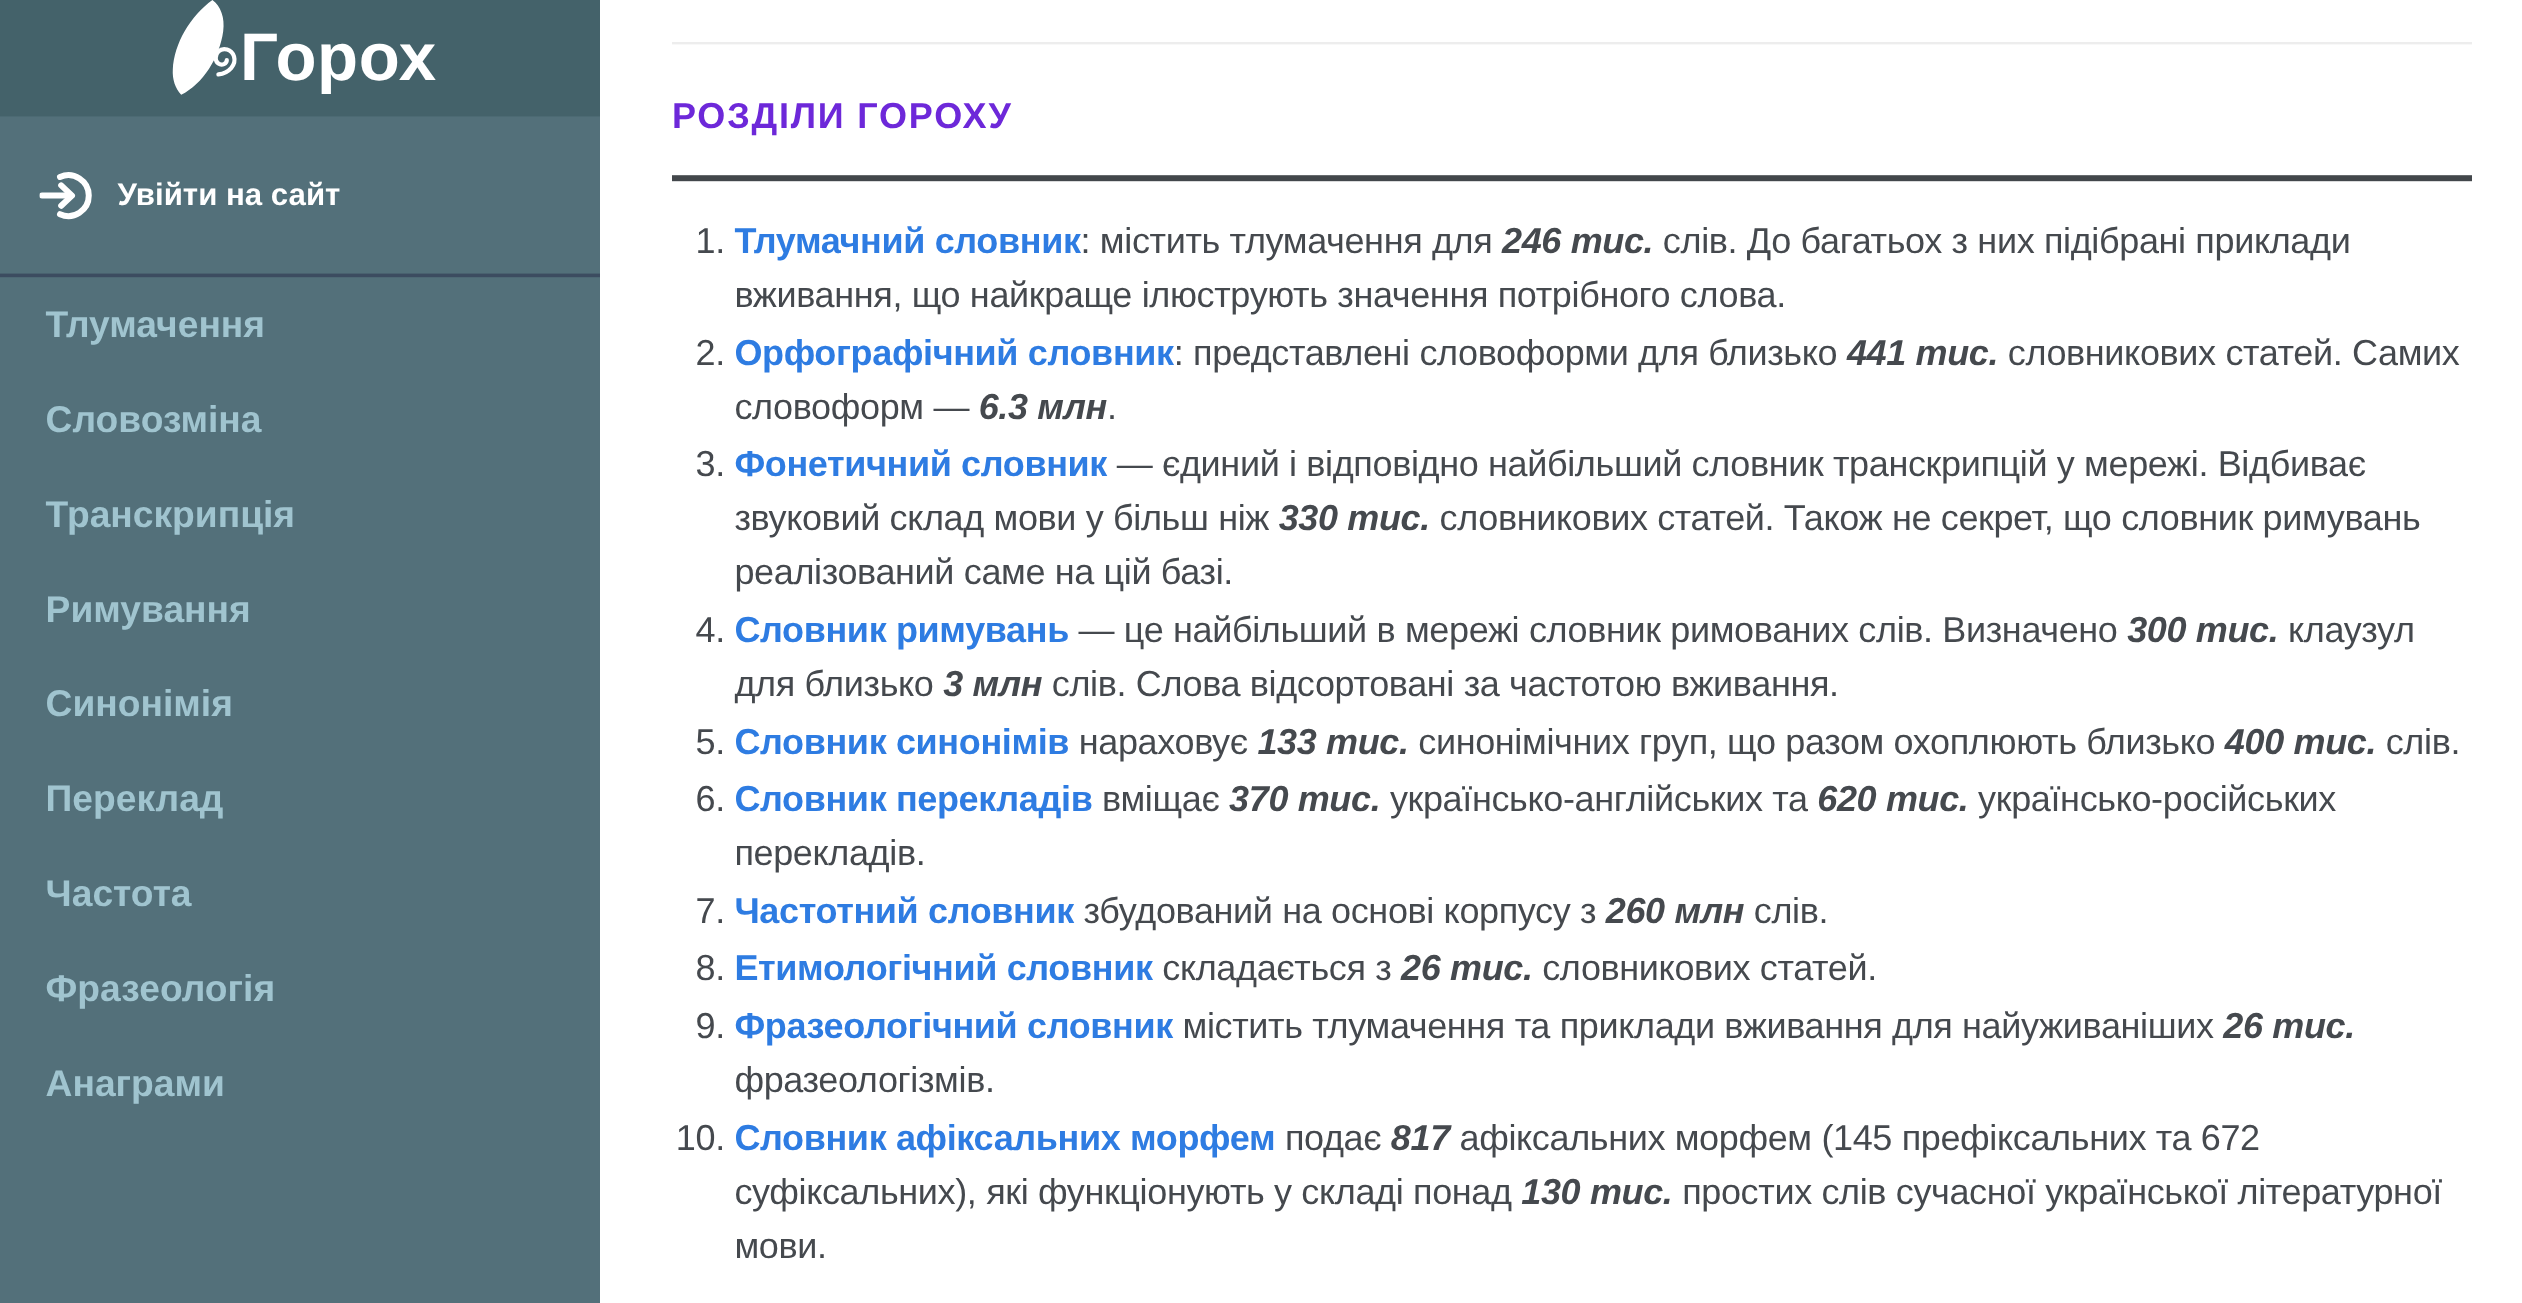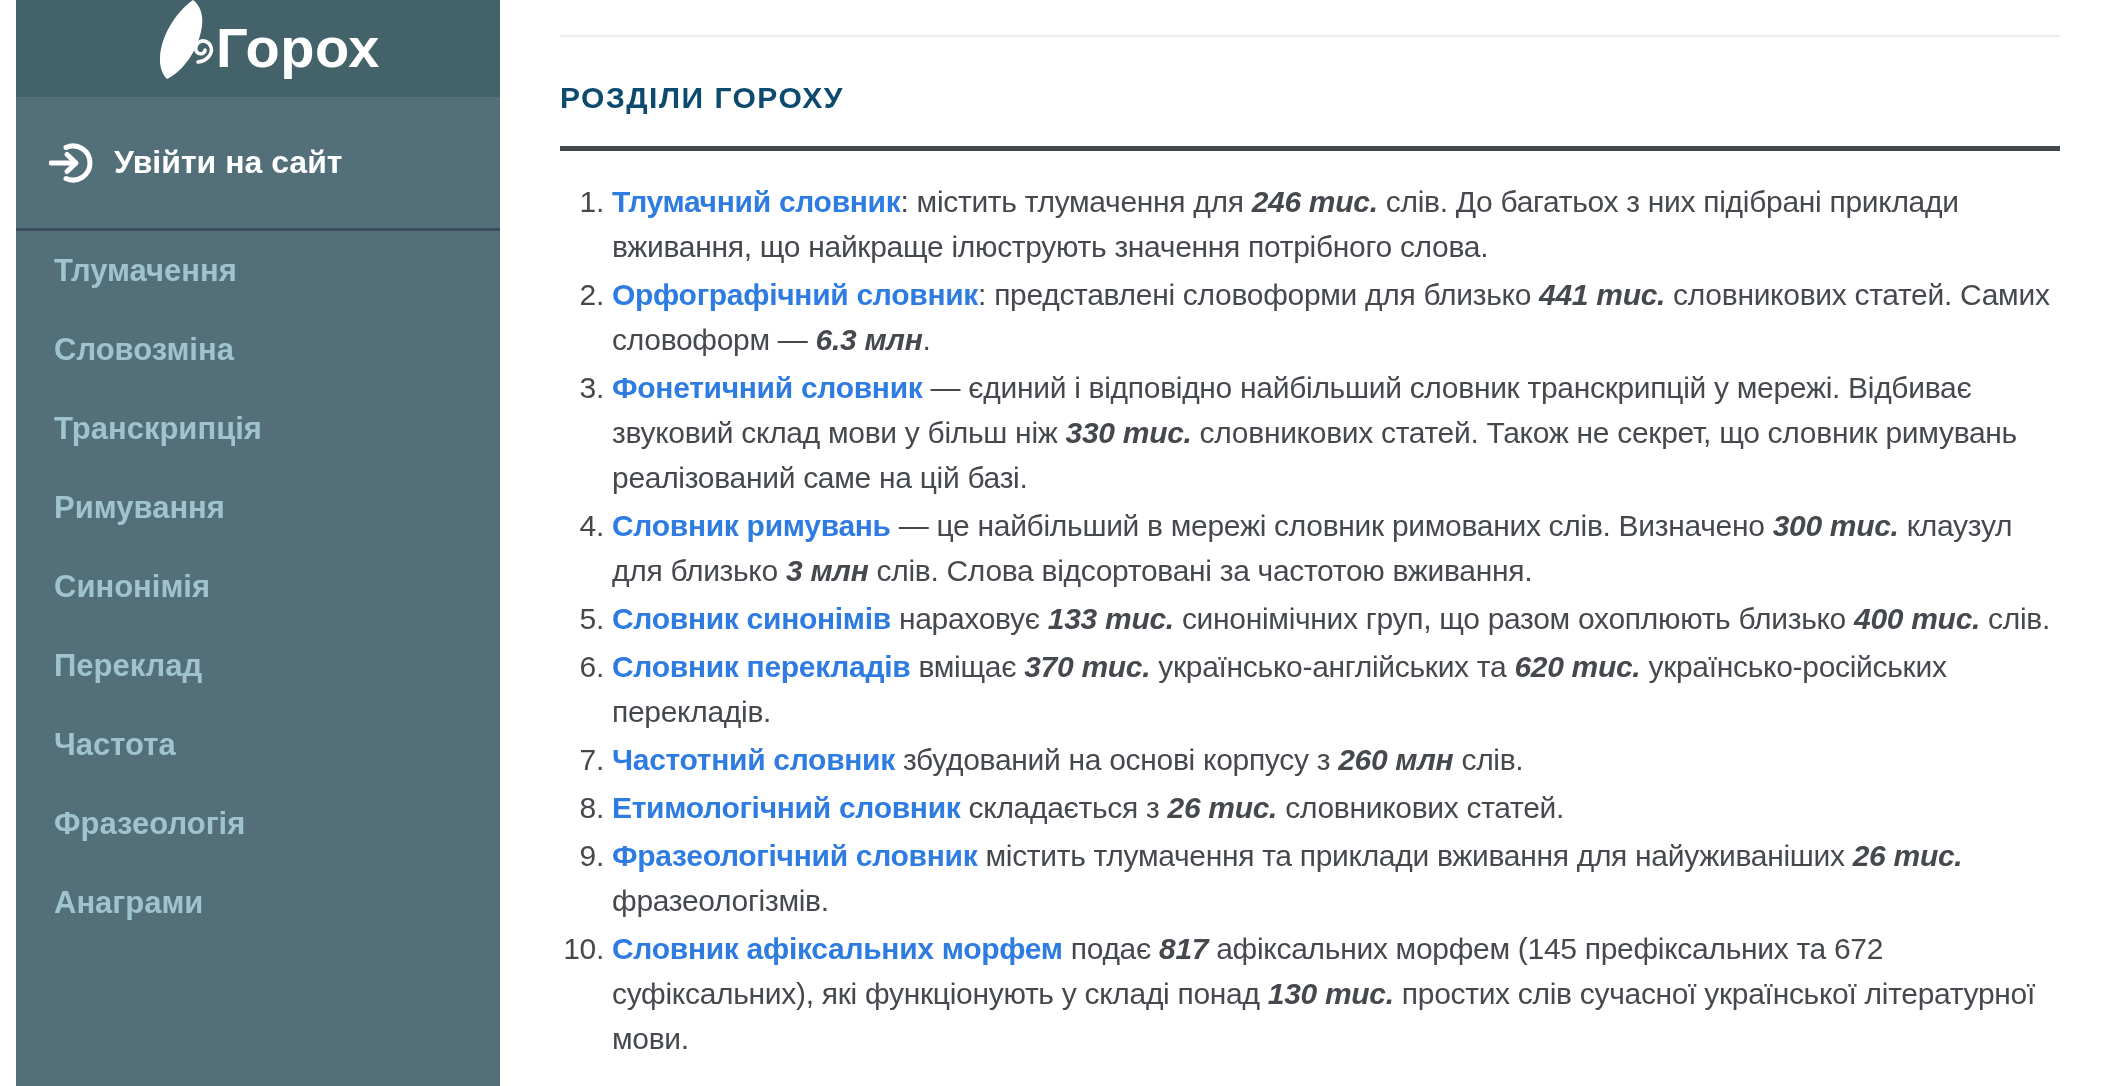--- a/index.html
+++ b/index.html
@@ -2,46 +2,46 @@
 <html><head>
 <meta charset="utf-8">
 <style>
   * { margin:0; padding:0; box-sizing:border-box; }
   html,body { width:2102px; height:1086px; overflow:hidden; background:#ffffff;
               font-family:"Liberation Sans","DejaVu Sans",sans-serif; }
 
   .app { position:relative; width:2102px; height:1086px; }
 
   
-  .sidebar { position:absolute; left:16px; top:0; width:500px; height:1086px;
+  .sidebar { position:absolute; left:0; top:0; width:500px; height:1086px;
              background:#53707a; }
   .side-header { height:97px; background:#44626a; display:flex;
                  align-items:center; justify-content:center; }
   .logo { display:flex; align-items:center; text-decoration:none; margin-top:-2px; }
   .logo-icon { display:block; width:64px; height:86px; margin-top:-10px; }
   .logo-text { color:#ffffff; font-size:56px; font-weight:700; letter-spacing:0.5px; }
 
   .login-row { height:131px; display:flex; align-items:center; padding-left:33px;
                cursor:pointer; }
   .login-icon { width:48px; height:48px; display:block; }
-  .login-label { color:#ffffff; font-size:32px; font-weight:700; margin-left:17px; }
+  .login-label { color:#ffffff; font-size:26px; font-weight:700; margin-left:17px; }
 
   .side-divider { height:0; border-top:3px solid #3c4c60; }
 
   .side-nav { display:block; padding-top:0; }
   .nav-item { display:flex; align-items:center; height:79px; padding-left:38px;
               color:#a0c4cf; font-size:31px; font-weight:600; text-decoration:none;
               cursor:pointer; }
 
   
   .content { position:absolute; left:500px; top:0; width:1602px; height:1086px;
              background:#ffffff; padding:0 42px 0 60px; }
   .topline { border-top:2px solid #ededed; margin-top:35px; }
   .heading { margin-top:46px; font-size:30px; line-height:30px; font-weight:700;
-             letter-spacing:1.5px; color:#0c4a6e; }
+             letter-spacing:1.5px; color:#6d28d9; }
   .rule { margin-top:33px; height:5px; background:#43474b; }
 
   .dict-list { list-style:none; margin-top:28px; color:#45494e; font-size:30px;
                letter-spacing:-0.3px; }
   .dict-list li { position:relative; padding-left:52px; line-height:45px;
                   margin-bottom:3px; }
   .num { position:absolute; left:0; top:0; width:44px; text-align:right;
          color:#45494e; }
   .dict-link { color:#2e7ce2; font-weight:700; text-decoration:none; cursor:pointer;text-align:center; }
   .stat { font-weight:700; font-style:italic; }

